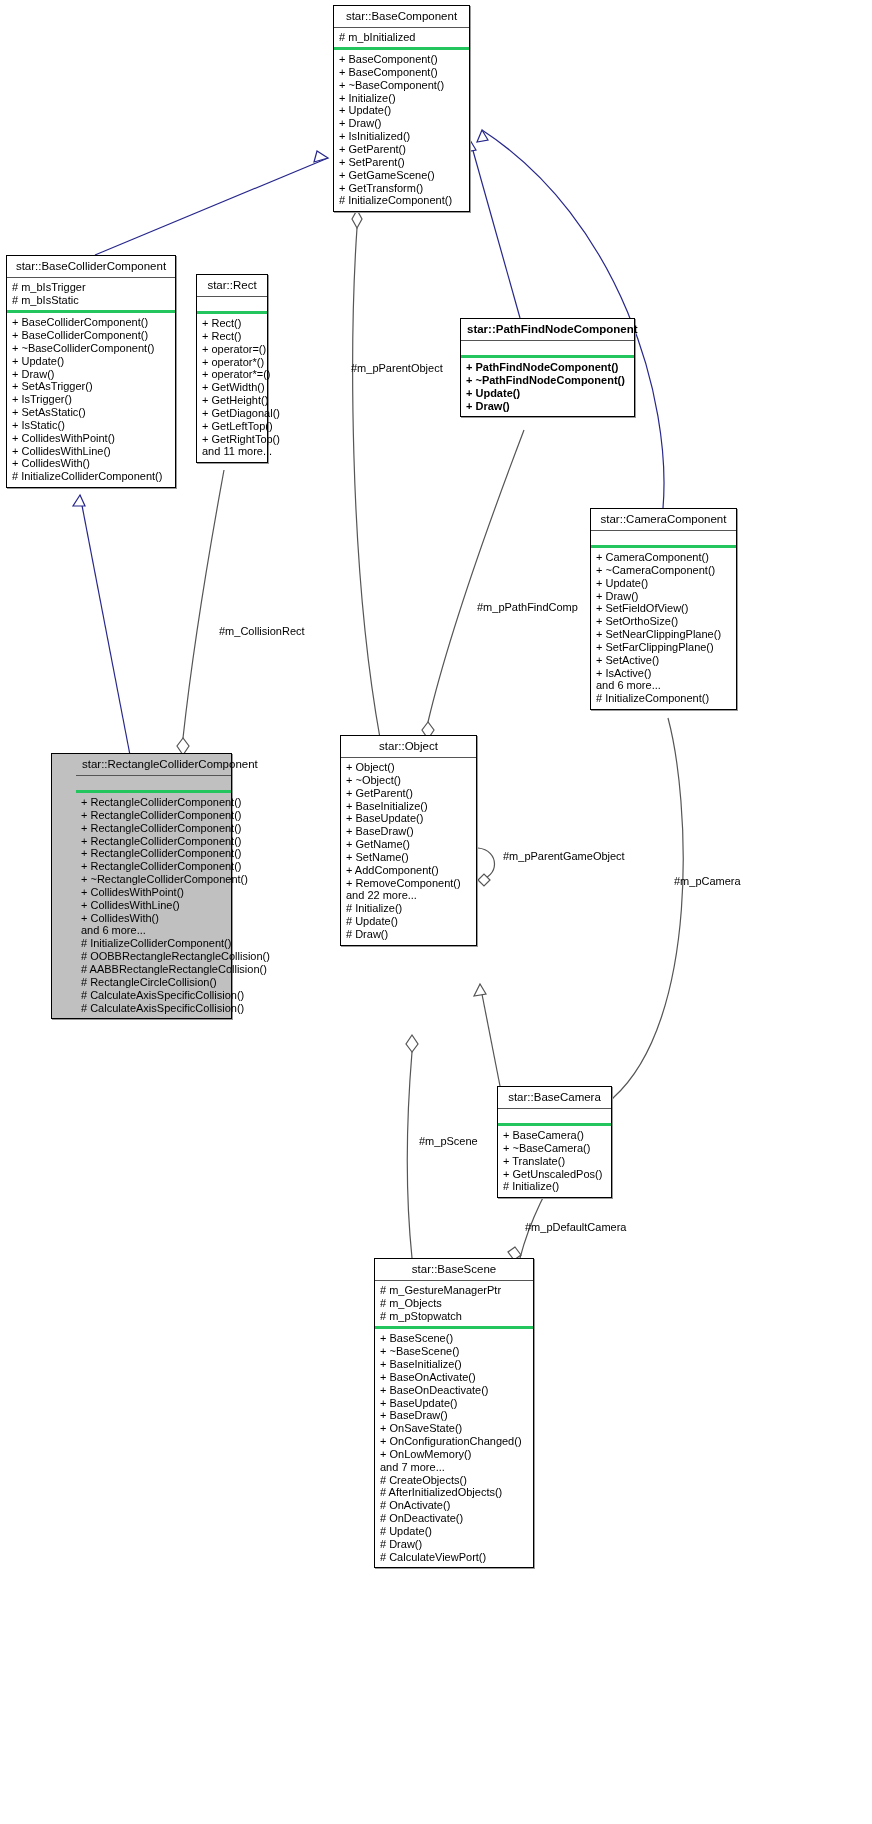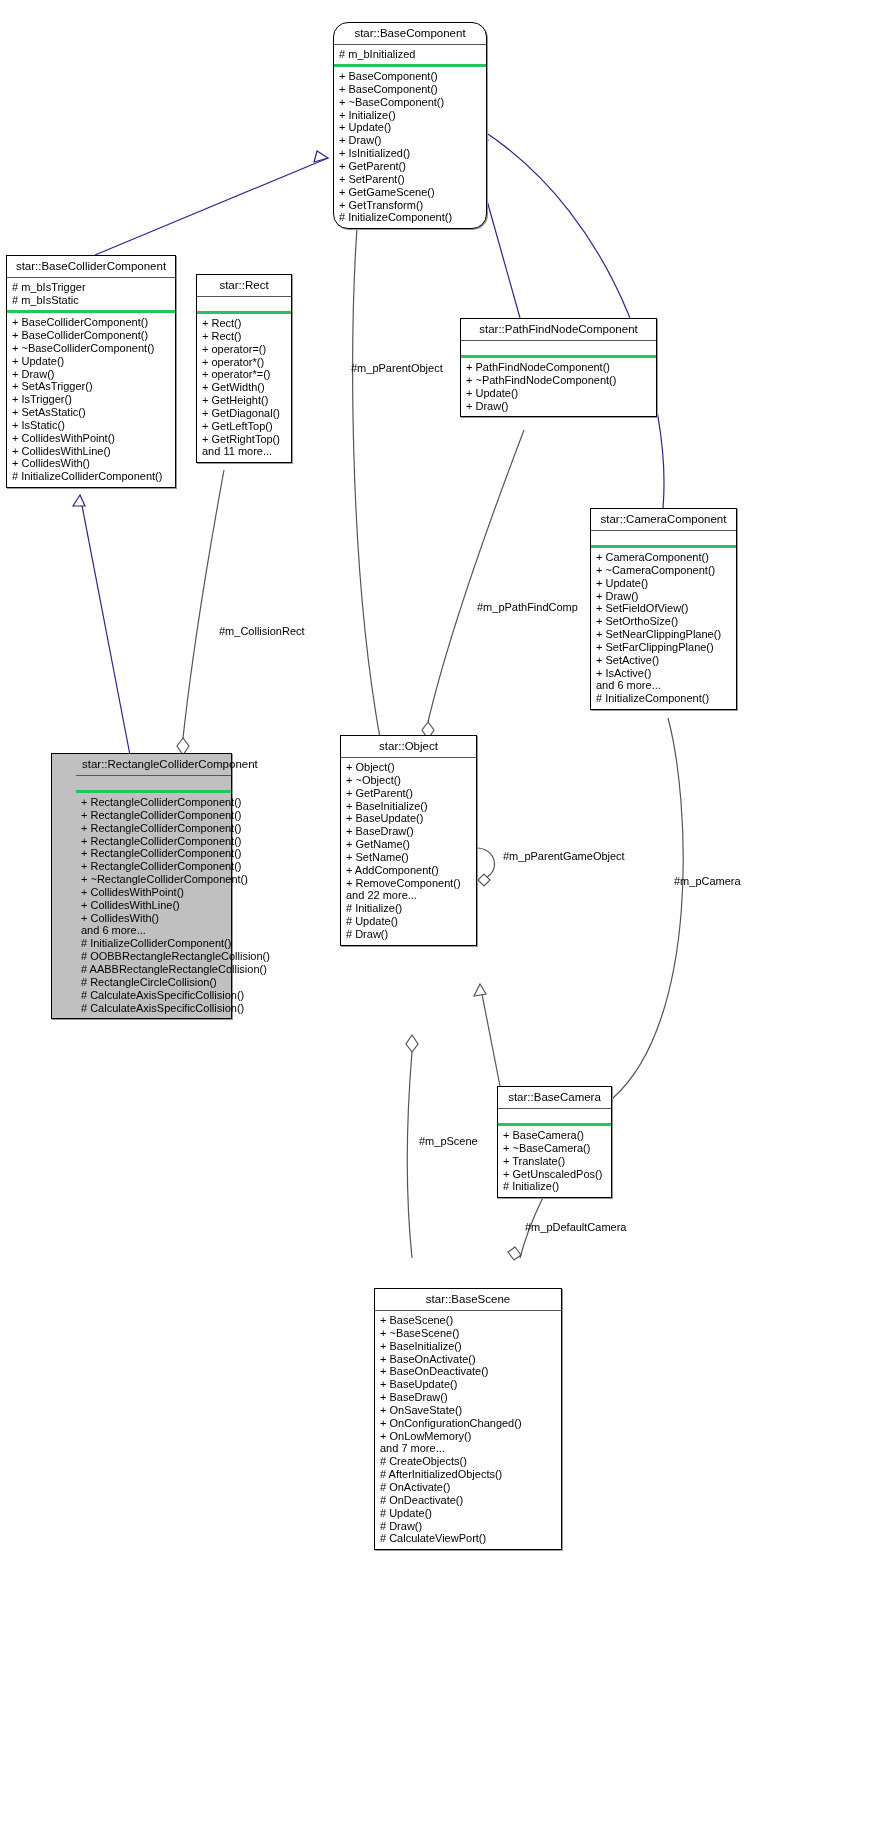--- a/index.html
+++ b/index.html
@@ -133,21 +133,21 @@
       <path d="M 520 1258 C 530 1220 550 1180 560 1172" stroke="#555555" stroke-width="1.2" fill="none"></path>
       <polygon points="515,1247 508,1252 514,1260 521,1255" fill="#ffffff" stroke="#555555" stroke-width="1.2"></polygon>
     </g>
 
     <g>
       <line x1="500" y1="1086" x2="480" y2="984" stroke="#555555" stroke-width="1.2"></line>
       <polygon points="480,984 474,996 486,994" fill="#ffffff" stroke="#555555" stroke-width="1.2"></polygon>
     </g>
   </svg>
 
-  <div class="uml-box" style="left:333px; top:22px; width:154px;border-radius:15px;">
+  <div class="uml-box" style="left:333px; top:5px; width:137px;">
     <div class="uml-title">star::BaseComponent</div>
     <div class="uml-attrs">
       <div class="uml-row"># m_bInitialized</div>
     </div>
     <div class="uml-ops">
       <div class="uml-row">+ BaseComponent()</div>
       <div class="uml-row">+ BaseComponent()</div>
       <div class="uml-row">+ ~BaseComponent()</div>
       <div class="uml-row">+ Initialize()</div>
       <div class="uml-row">+ Update()</div>
@@ -177,39 +177,39 @@
       <div class="uml-row">+ IsTrigger()</div>
       <div class="uml-row">+ SetAsStatic()</div>
       <div class="uml-row">+ IsStatic()</div>
       <div class="uml-row">+ CollidesWithPoint()</div>
       <div class="uml-row">+ CollidesWithLine()</div>
       <div class="uml-row">+ CollidesWith()</div>
       <div class="uml-row"># InitializeColliderComponent()</div>
     </div>
   </div>
 
-  <div class="uml-box" style="left:196px; top:274px; width:96px;">
+  <div class="uml-box" style="left:196px; top:274px; width:72px;">
     <div class="uml-title">star::Rect</div>
     <div class="uml-attrs empty-sec"></div>
     <div class="uml-ops">
       <div class="uml-row">+ Rect()</div>
       <div class="uml-row">+ Rect()</div>
       <div class="uml-row">+ operator=()</div>
       <div class="uml-row">+ operator*()</div>
       <div class="uml-row">+ operator*=()</div>
       <div class="uml-row">+ GetWidth()</div>
       <div class="uml-row">+ GetHeight()</div>
       <div class="uml-row">+ GetDiagonal()</div>
       <div class="uml-row">+ GetLeftTop()</div>
       <div class="uml-row">+ GetRightTop()</div>
       <div class="uml-row">and 11 more...</div>
     </div>
   </div>
 
-  <div class="uml-box" style="left:460px; top:318px; width:197px;">
+  <div class="uml-box" style="left:460px; top:318px; width:175px;font-weight:bold;">
     <div class="uml-title">star::PathFindNodeComponent</div>
     <div class="uml-attrs empty-sec"></div>
     <div class="uml-ops">
       <div class="uml-row">+ PathFindNodeComponent()</div>
       <div class="uml-row">+ ~PathFindNodeComponent()</div>
       <div class="uml-row">+ Update()</div>
       <div class="uml-row">+ Draw()</div>
     </div>
   </div>
 
@@ -281,22 +281,27 @@
     <div class="uml-attrs empty-sec"></div>
     <div class="uml-ops">
       <div class="uml-row">+ BaseCamera()</div>
       <div class="uml-row">+ ~BaseCamera()</div>
       <div class="uml-row">+ Translate()</div>
       <div class="uml-row">+ GetUnscaledPos()</div>
       <div class="uml-row"># Initialize()</div>
     </div>
   </div>
 
-  <div class="uml-box" style="left:374px; top:1258px; width:188px;margin-top:30px;">
+  <div class="uml-box" style="left:374px; top:1258px; width:160px;">
     <div class="uml-title">star::BaseScene</div>
+    <div class="uml-attrs">
+      <div class="uml-row"># m_GestureManagerPtr</div>
+      <div class="uml-row"># m_Objects</div>
+      <div class="uml-row"># m_pStopwatch</div>
+    </div>
     <div class="uml-ops">
       <div class="uml-row">+ BaseScene()</div>
       <div class="uml-row">+ ~BaseScene()</div>
       <div class="uml-row">+ BaseInitialize()</div>
       <div class="uml-row">+ BaseOnActivate()</div>
       <div class="uml-row">+ BaseOnDeactivate()</div>
       <div class="uml-row">+ BaseUpdate()</div>
       <div class="uml-row">+ BaseDraw()</div>
       <div class="uml-row">+ OnSaveState()</div>
       <div class="uml-row">+ OnConfigurationChanged()</div>

